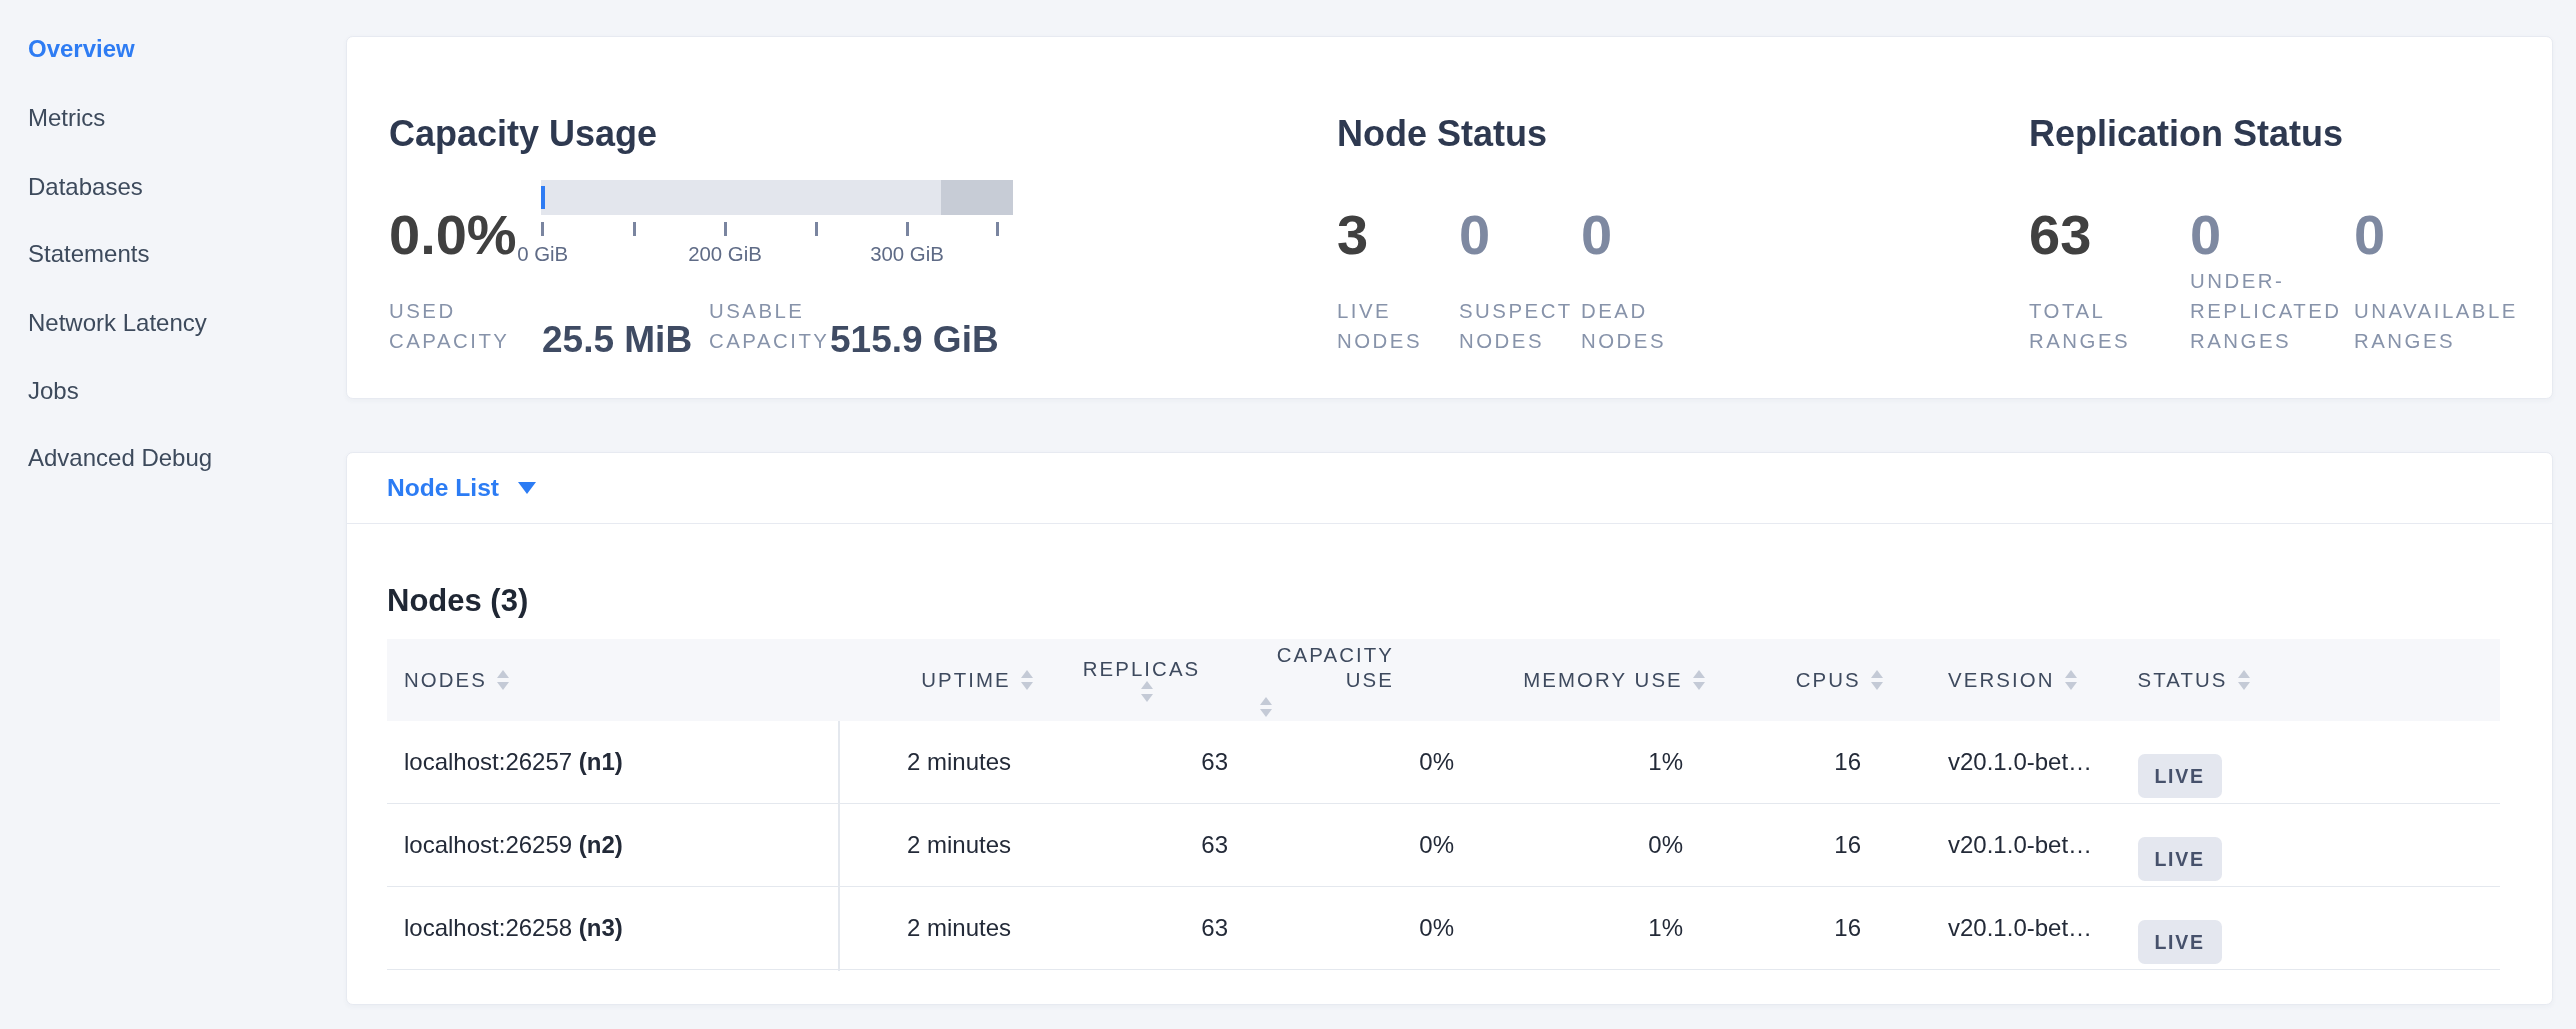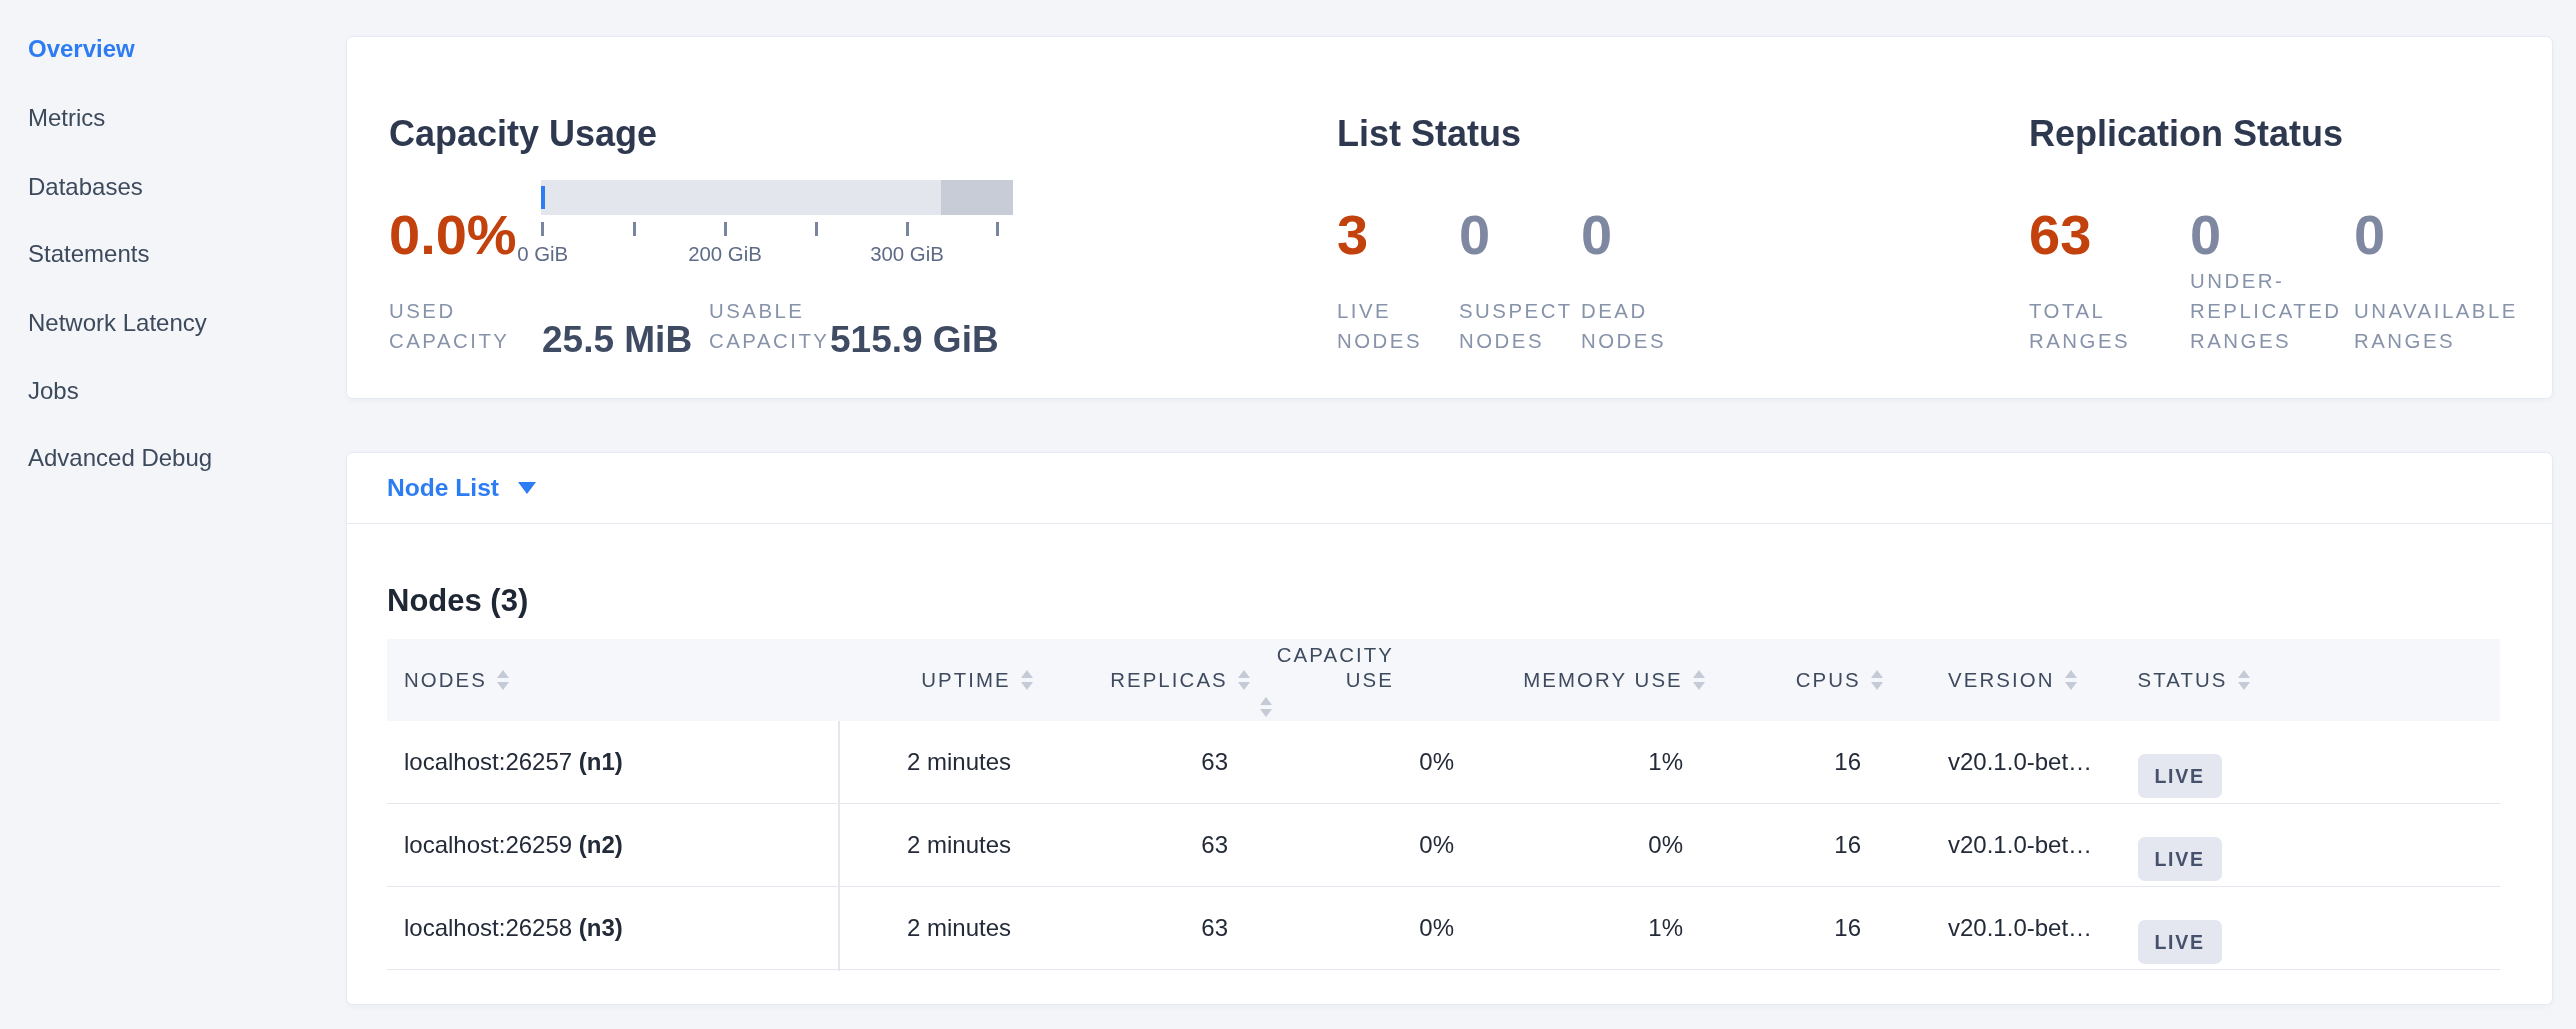--- a/index.html
+++ b/index.html
@@ -13,21 +13,21 @@
 
   
   .card { position:absolute; left:346px; width:2207px; background:#ffffff;
           border:1.7px solid #e7eaf1; border-radius:6.8px; box-shadow:0 1.7px 5.1px rgba(60,70,100,0.04); }
   .card-summary { top:36px; height:363px; }
   .card-nodes   { top:452px; height:553px; }
 
   .sec { position:absolute; top:0; height:363px; }
   .sec-title { position:absolute; top:76px; left:0; font-size:36px; font-weight:600; color:#2e3950; white-space:nowrap; }
   .big { position:absolute; top:170px; font-size:56px; font-weight:600; line-height:1; white-space:nowrap; }
-  .big.primary { color:#c2410c; }
+  .big.primary { color:#404040; }
   .big.muted   { color:#7e89a1; }
   .stat-label { position:absolute; bottom:44px; font-size:20.4px; line-height:30px; letter-spacing:2.5px;
                 color:#8793aa; text-transform:uppercase; }
   .stat-value { position:absolute; bottom:39px; font-size:37px; font-weight:700; color:#3f4b63; white-space:nowrap; }
 
   
   .cap-bar { position:absolute; left:194px; top:143px; width:472px; height:35px; background:#e3e6ed; }
   .cap-used { position:absolute; left:0; top:6px; height:23px; background:#2f7cf3; }
   .cap-reserved { position:absolute; top:0; height:100%; background:#c7ccd6; }
   .cap-axis { position:absolute; left:194px; top:185px; width:472px; height:13.6px; }
@@ -47,21 +47,21 @@
            font-size:20.4px; font-weight:400; letter-spacing:2.1px; color:#3e4a5e; }
   .th { display:flex; align-items:center; }
   .trow { display:flex; align-items:center; height:83px; border-bottom:1.7px solid #e4e8ee;
           font-size:24px; color:#232a38; }
   .trow:last-child { border-bottom:2.5px solid #d6dbe4; }
   .vdiv { position:absolute; left:451px; top:82px; width:1.7px; height:250px; background:#e4e8ee; }
 
   
   .c1 { width:451px; padding-left:17px; }
   .c2 { width:195px; justify-content:flex-end; text-align:right; }
-  .c3 { width:217px; justify-content:flex-end; text-align:right; }
+  .c3 { width:217px; justify-content:flex-end; text-align:right;flex-direction:column; }
   .c4 { width:226px; justify-content:flex-end; text-align:right;flex-direction:column; }
   .c5 { width:229px; justify-content:flex-end; text-align:right; }
   .c6 { width:178px; justify-content:flex-end; text-align:right; }
   .c7 { width:246px; padding-left:65px; }
   .c8 { width:371px; padding-left:8.5px; }
   .td { display:flex; align-items:center; }
   .td.num { display:block; padding-right:22px; }
   .bold { font-weight:700; }
 
   .th-wrap { text-align:right; line-height:25.5px; max-width:144px; }
@@ -112,21 +112,21 @@
         <span class="axis-label" style="left:366px">300 GiB</span>
       </div>
 
       <div class="stat-label" style="left:42px;  width:115px">USED CAPACITY</div>
       <div class="stat-value" style="left:195px">25.5 MiB</div>
       <div class="stat-label" style="left:362px; width:123px">USABLE CAPACITY</div>
       <div class="stat-value" style="left:483px">515.9 GiB</div>
     </section>
 
     <section class="sec" style="left:990px; width:679px;">
-      <h2 class="sec-title" style="left:0">List Status</h2>
+      <h2 class="sec-title" style="left:0">Node Status</h2>
       <div class="big primary" style="left:0">3</div>
       <div class="big muted" style="left:122px">0</div>
       <div class="big muted" style="left:244px">0</div>
       <div class="stat-label" style="left:0;     width:93px">LIVE NODES</div>
       <div class="stat-label" style="left:122px; width:115px">SUSPECT NODES</div>
       <div class="stat-label" style="left:244px; width:93px">DEAD NODES</div>
     </section>
 
     <section class="sec" style="left:1682px; width:525px;">
       <h2 class="sec-title" style="left:0">Replication Status</h2>

